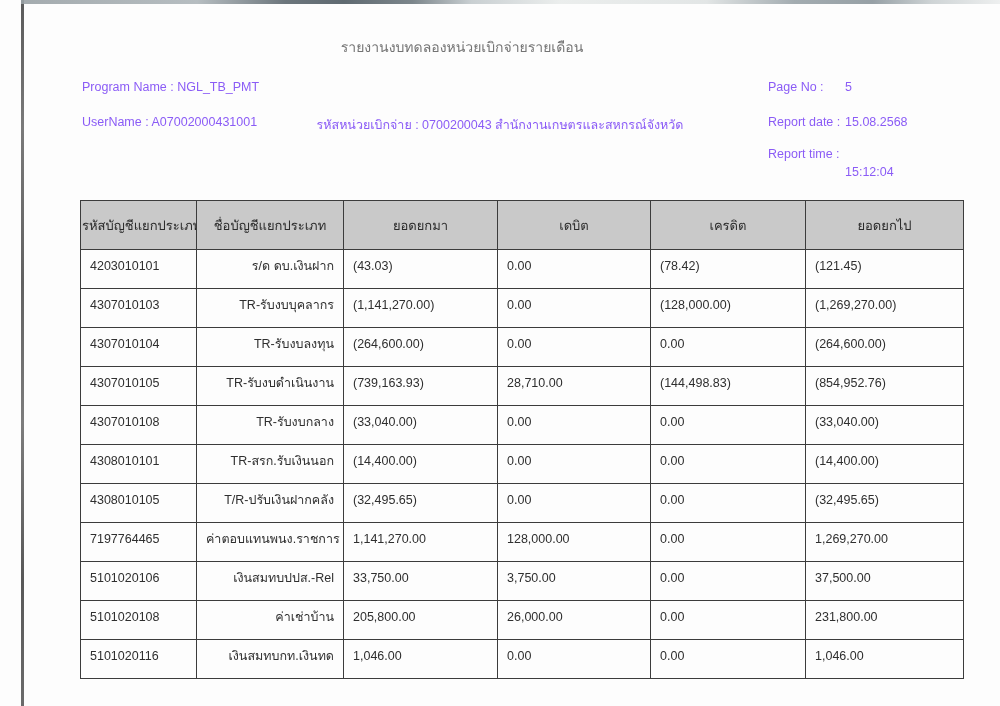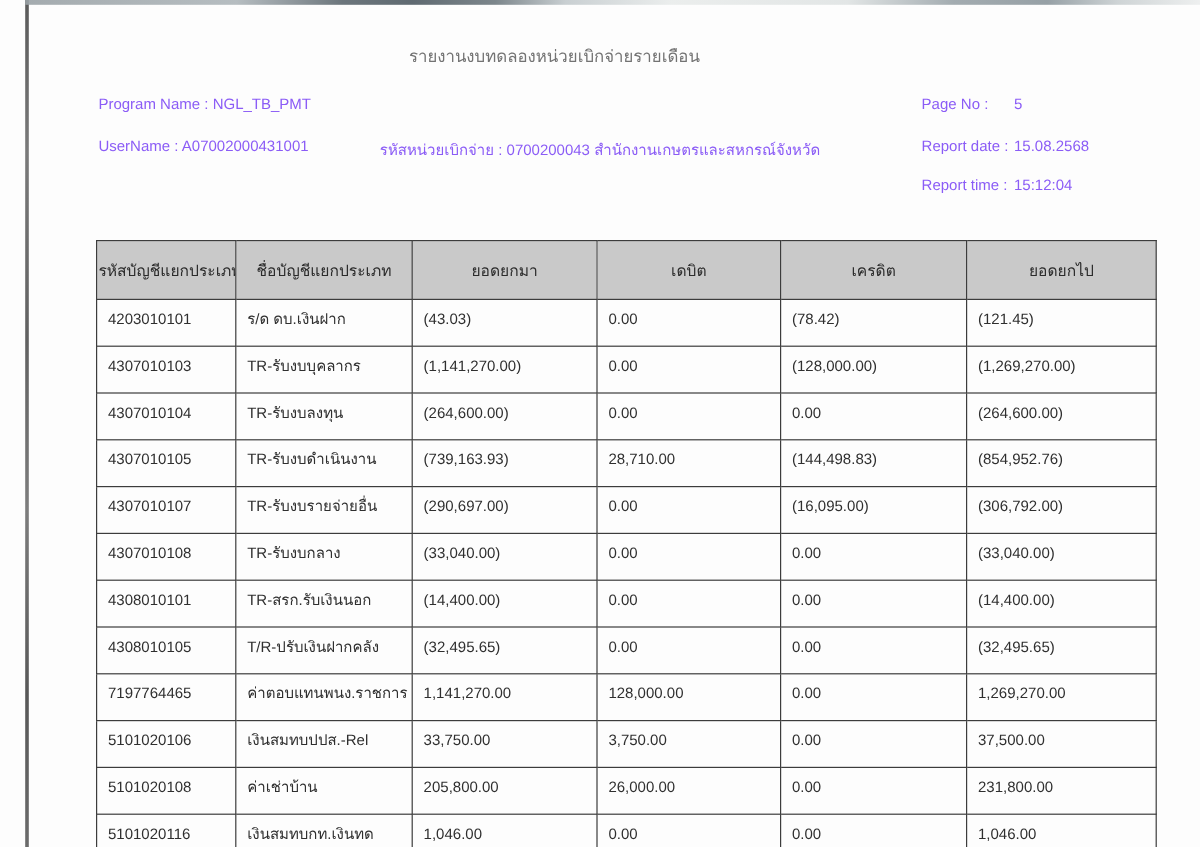--- a/index.html
+++ b/index.html
@@ -40,21 +40,21 @@
   }
   table.report-table th, table.report-table td {
     border:1.6px solid #3c3c3c; overflow:hidden; white-space:nowrap;
   }
   table.report-table th {
     height:46px; background:#c9c9c9; font-weight:normal;
     text-align:center; font-size:13px; color:#2b2b2b;
   }
   table.report-table td { height:32px; padding:0 9px 6px 9px; vertical-align:middle; }
   td.cell-code { text-align:left; }
-  td.cell-name { text-align:left; }
+  td.cell-name { text-align:right; }
   td.cell-num  { text-align:left;margin-top:28px; }
 </style>
 </head>
 <body>
 
 <div class="page">
 
   <div class="scan-edge-left"></div>
   <div class="scan-edge-top"></div>
 
@@ -69,21 +69,21 @@
 
   <div class="meta-left meta-line" style="top:115px;">
     <span>UserName :</span>
     <span>A07002000431001</span>
   </div>
   <div class="meta-center meta-line" style="top:115px;">รหัสหน่วยเบิกจ่าย : 0700200043 สำนักงานเกษตรและสหกรณ์จังหวัด</div>
   <div class="meta-right-label meta-label" style="top:115px;">Report date :</div>
   <div class="meta-right-value meta-value" style="top:115px;">15.08.2568</div>
 
   <div class="meta-right-label meta-label" style="top:147px;">Report time :</div>
-  <div class="meta-right-value meta-value" style="top:147px;">15:12:04</div>
+  <div class="meta-right-value meta-value" style="top:165px;">15:12:04</div>
 
   <div class="report-table-wrap">
     <table class="report-table">
       <colgroup>
           <col style="width: 116px;">
           <col style="width: 147px;">
           <col style="width: 154px;">
           <col style="width: 153px;">
           <col style="width: 155px;">
           <col style="width: 158px;">
@@ -123,28 +123,20 @@
             <td class="cell-num">0.00</td>
             <td class="cell-num">(264,600.00)</td>
           </tr>
           <tr>
             <td class="cell-code">4307010105</td>
             <td class="cell-name">TR-รับงบดำเนินงาน</td>
             <td class="cell-num">(739,163.93)</td>
             <td class="cell-num">28,710.00</td>
             <td class="cell-num">(144,498.83)</td>
             <td class="cell-num">(854,952.76)</td>
-          </tr>
-          <tr>
-            <td class="cell-code">4307010107</td>
-            <td class="cell-name">TR-รับงบรายจ่ายอื่น</td>
-            <td class="cell-num">(290,697.00)</td>
-            <td class="cell-num">0.00</td>
-            <td class="cell-num">(16,095.00)</td>
-            <td class="cell-num">(306,792.00)</td>
           </tr>
           <tr>
             <td class="cell-code">4307010108</td>
             <td class="cell-name">TR-รับงบกลาง</td>
             <td class="cell-num">(33,040.00)</td>
             <td class="cell-num">0.00</td>
             <td class="cell-num">0.00</td>
             <td class="cell-num">(33,040.00)</td>
           </tr>
           <tr>

